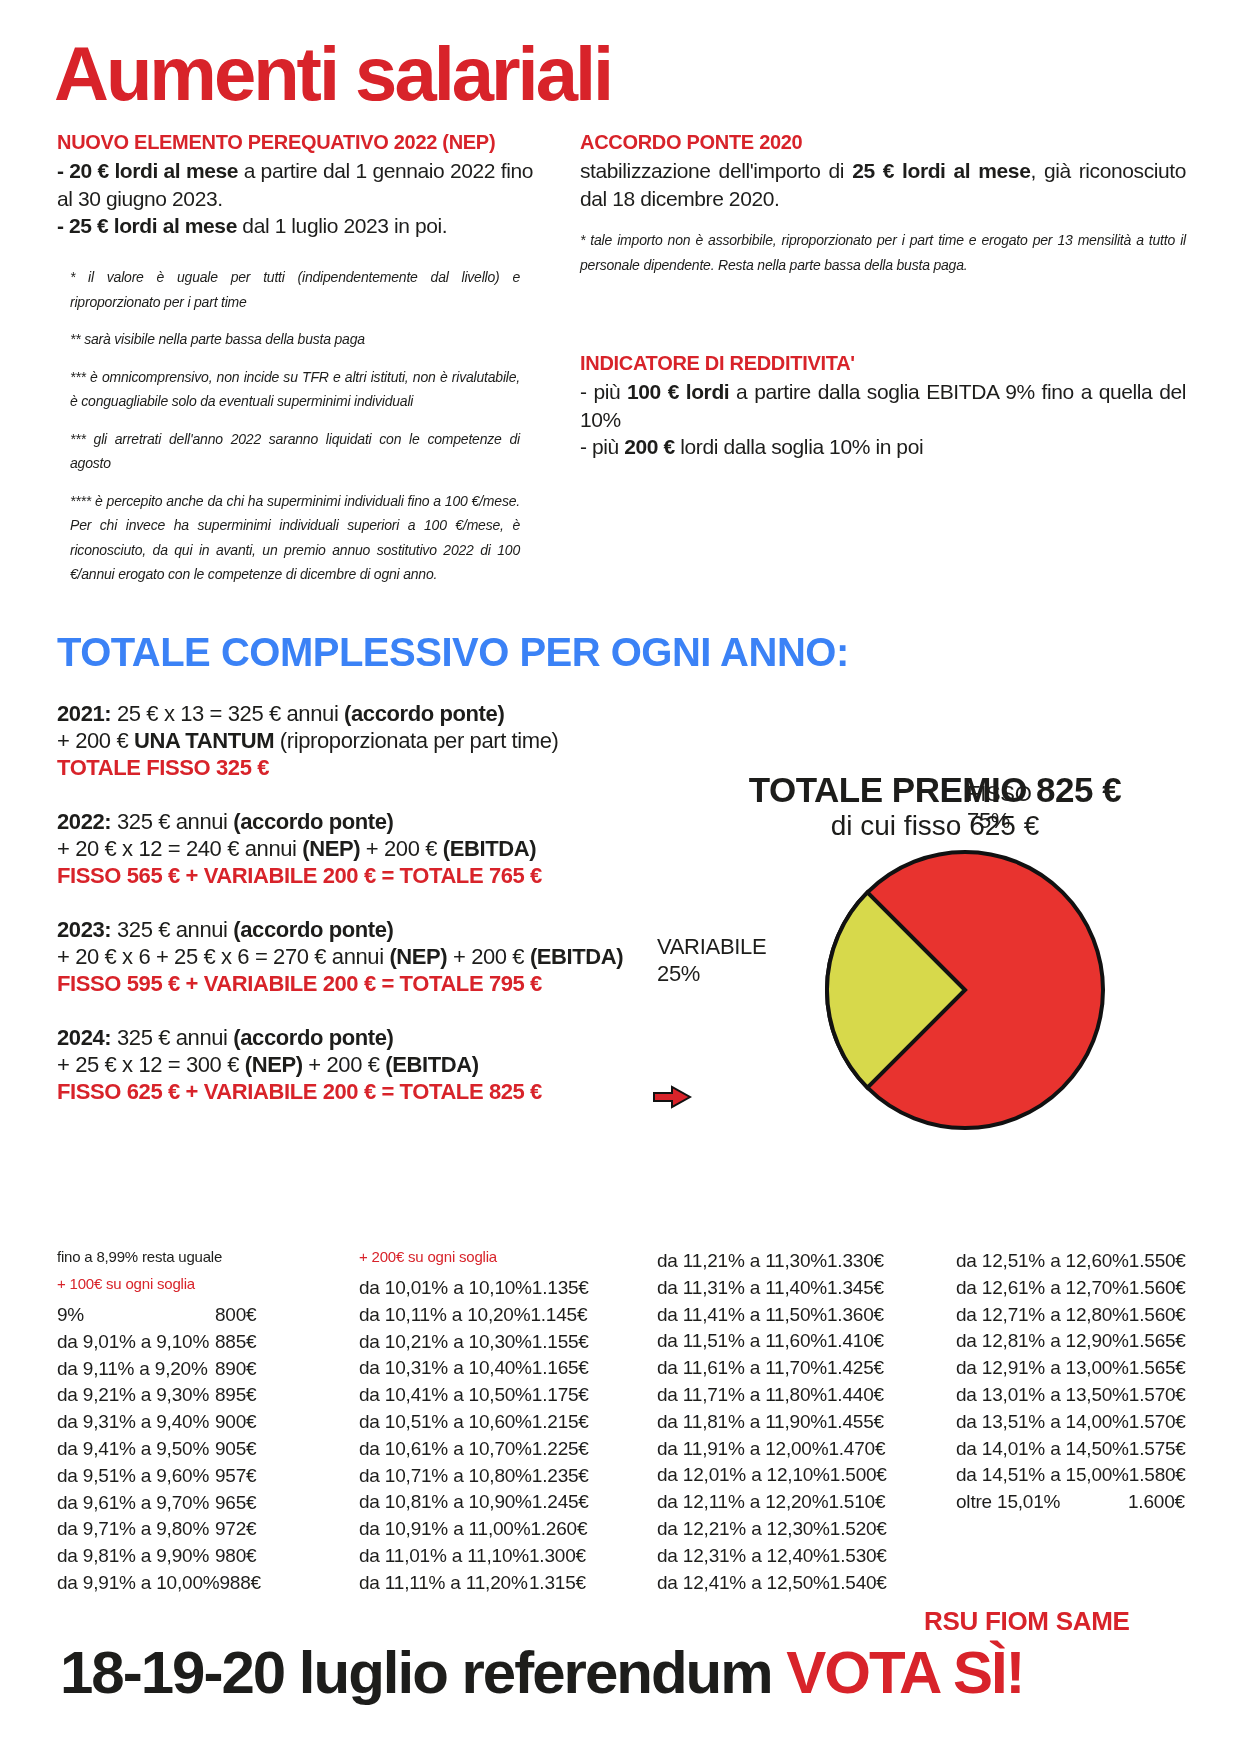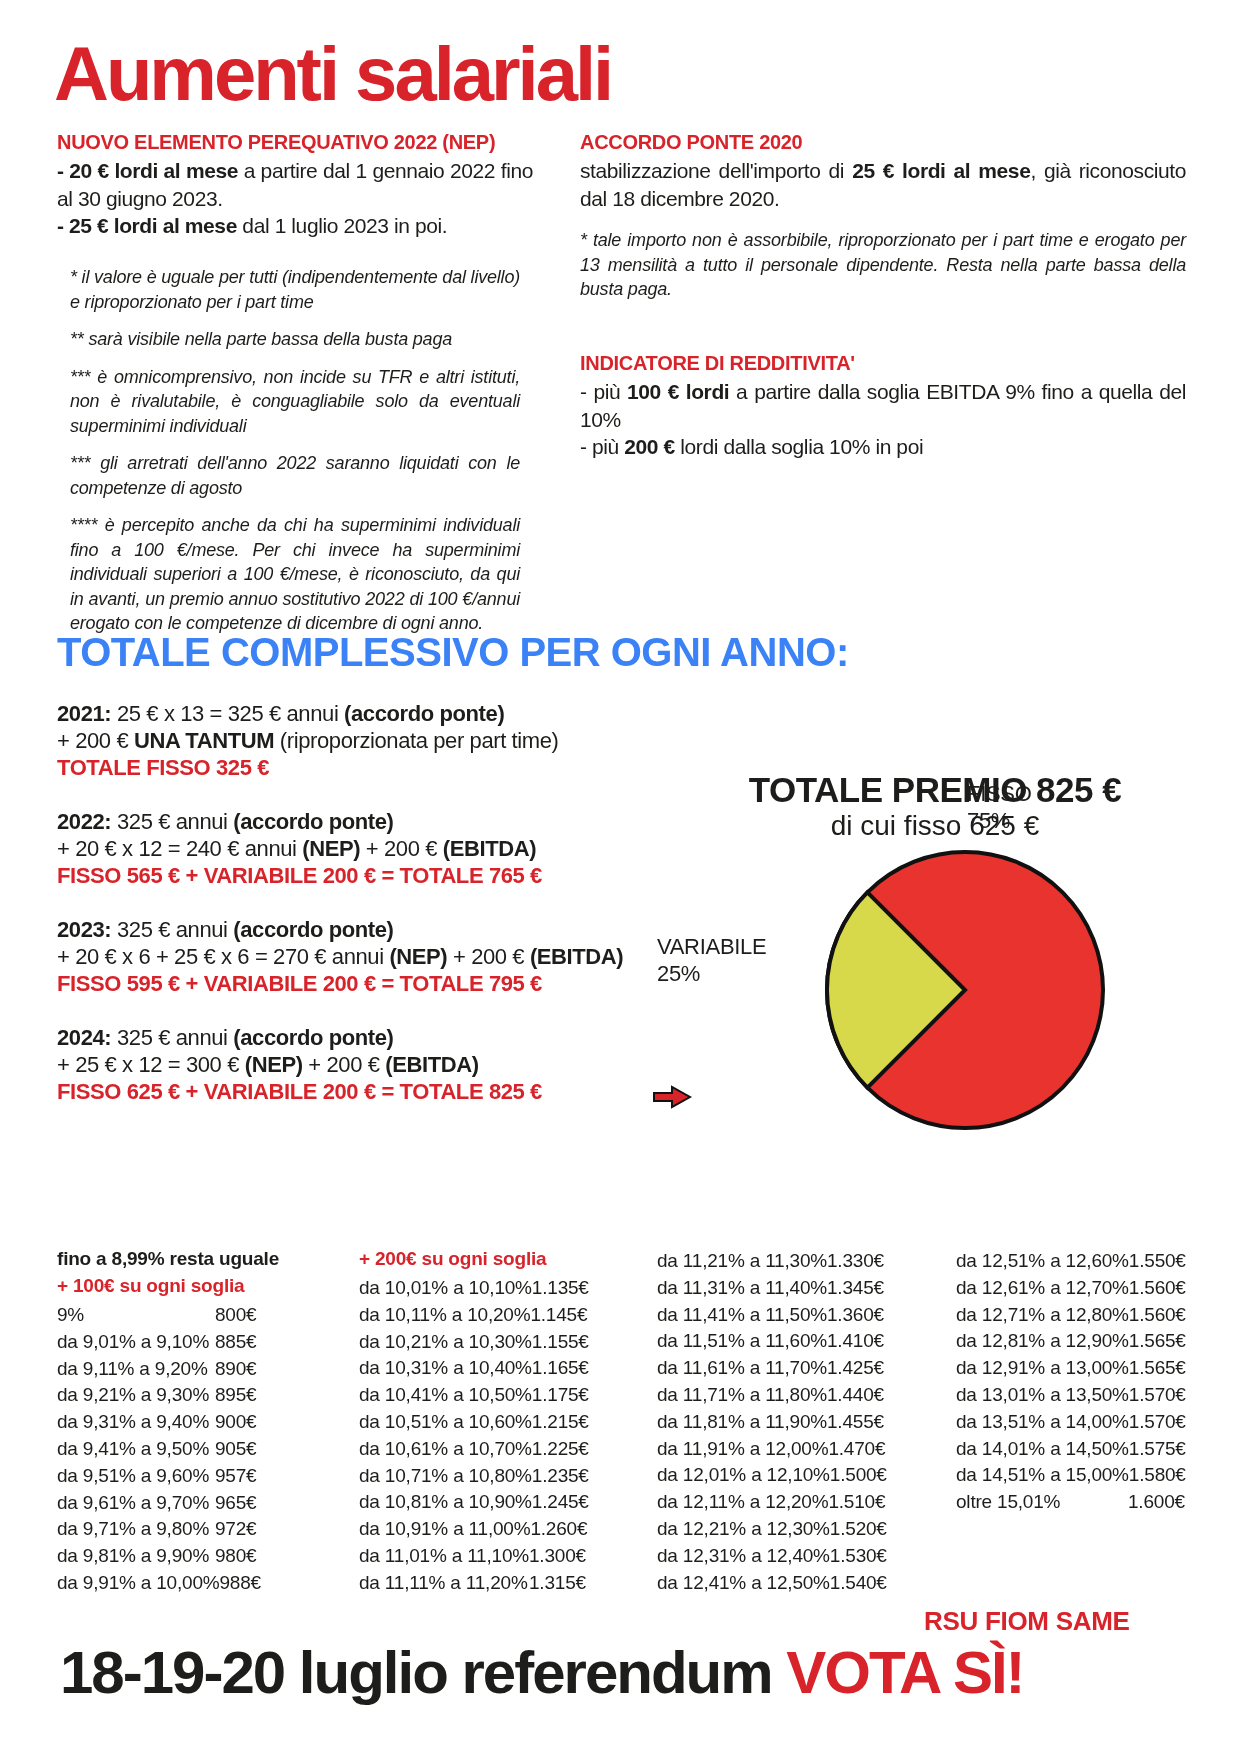--- a/index.html
+++ b/index.html
@@ -5,34 +5,34 @@
   *{margin:0;padding:0;box-sizing:border-box}
   html,body{background:#9a9a9a}
   .page{position:relative;width:1241px;height:1754px;margin:0 auto;background:#ffffff;
         font-family:"Liberation Sans",sans-serif;color:#1d1d1b;overflow:hidden}
   .abs{position:absolute}
   .red{color:#d8232a}
   .b{font-weight:700}
   .main-title{font-size:76px;font-weight:700;color:#d8232a;letter-spacing:-3px;white-space:nowrap}
   .sec-h{font-size:20px;font-weight:700;color:#d8232a;letter-spacing:-0.3px;white-space:nowrap}
   .body-t{font-size:21px;line-height:27.5px;letter-spacing:-0.4px;text-align:justify}
-  .notes{font-size:18px;font-style:italic;line-height:24.5px;letter-spacing:-0.2px;text-align:justify}
+  .notes{font-size:14px;font-style:italic;line-height:24.5px;letter-spacing:-0.2px;text-align:justify}
   .notes p{margin:13px}
   .big-h{font-size:40px;font-weight:700;color:#3b82f6;letter-spacing:-0.5px;white-space:nowrap}
   .yline{font-size:22px;line-height:27px;letter-spacing:-0.4px;white-space:nowrap}
   .ytotal{font-weight:700;color:#d8232a}
   .chart-title{font-size:35px;font-weight:700;text-align:center;letter-spacing:-0.5px;white-space:nowrap}
   .chart-sub{font-size:28px;font-weight:400;text-align:center;white-space:nowrap}
   .pie-label{font-size:22px;line-height:27px;text-align:left;letter-spacing:-0.3px}
   .tbl{font-size:19px;letter-spacing:-0.2px}
   .tbl .trow{display:flex;height:26.8px;line-height:26.8px}
   .tbl .tl{flex:0 0 var(--lw);white-space:nowrap}
   .tbl .tv{white-space:nowrap}
   .c1{--lw:158px}.c2{--lw:170px}.c3{--lw:170px}.c4{--lw:172px}
-  .tbl-h{font-size:19px;font-weight:700;letter-spacing:-0.2px;white-space:nowrap}
+  .tbl-h{font-size:15px;font-weight:400;letter-spacing:-0.2px;white-space:nowrap}
   .union{font-size:26px;font-weight:700;color:#d8232a;letter-spacing:-0.3px;white-space:nowrap}
   .footer-line{font-size:60px;font-weight:700;letter-spacing:-2px;white-space:nowrap;color:#1d1d1b}
 </style>
 </head>
 <body>
 
 <div class="page">
 
   <h1 class="abs main-title" style="left:54px;top:30px">Aumenti salariali</h1>
 

